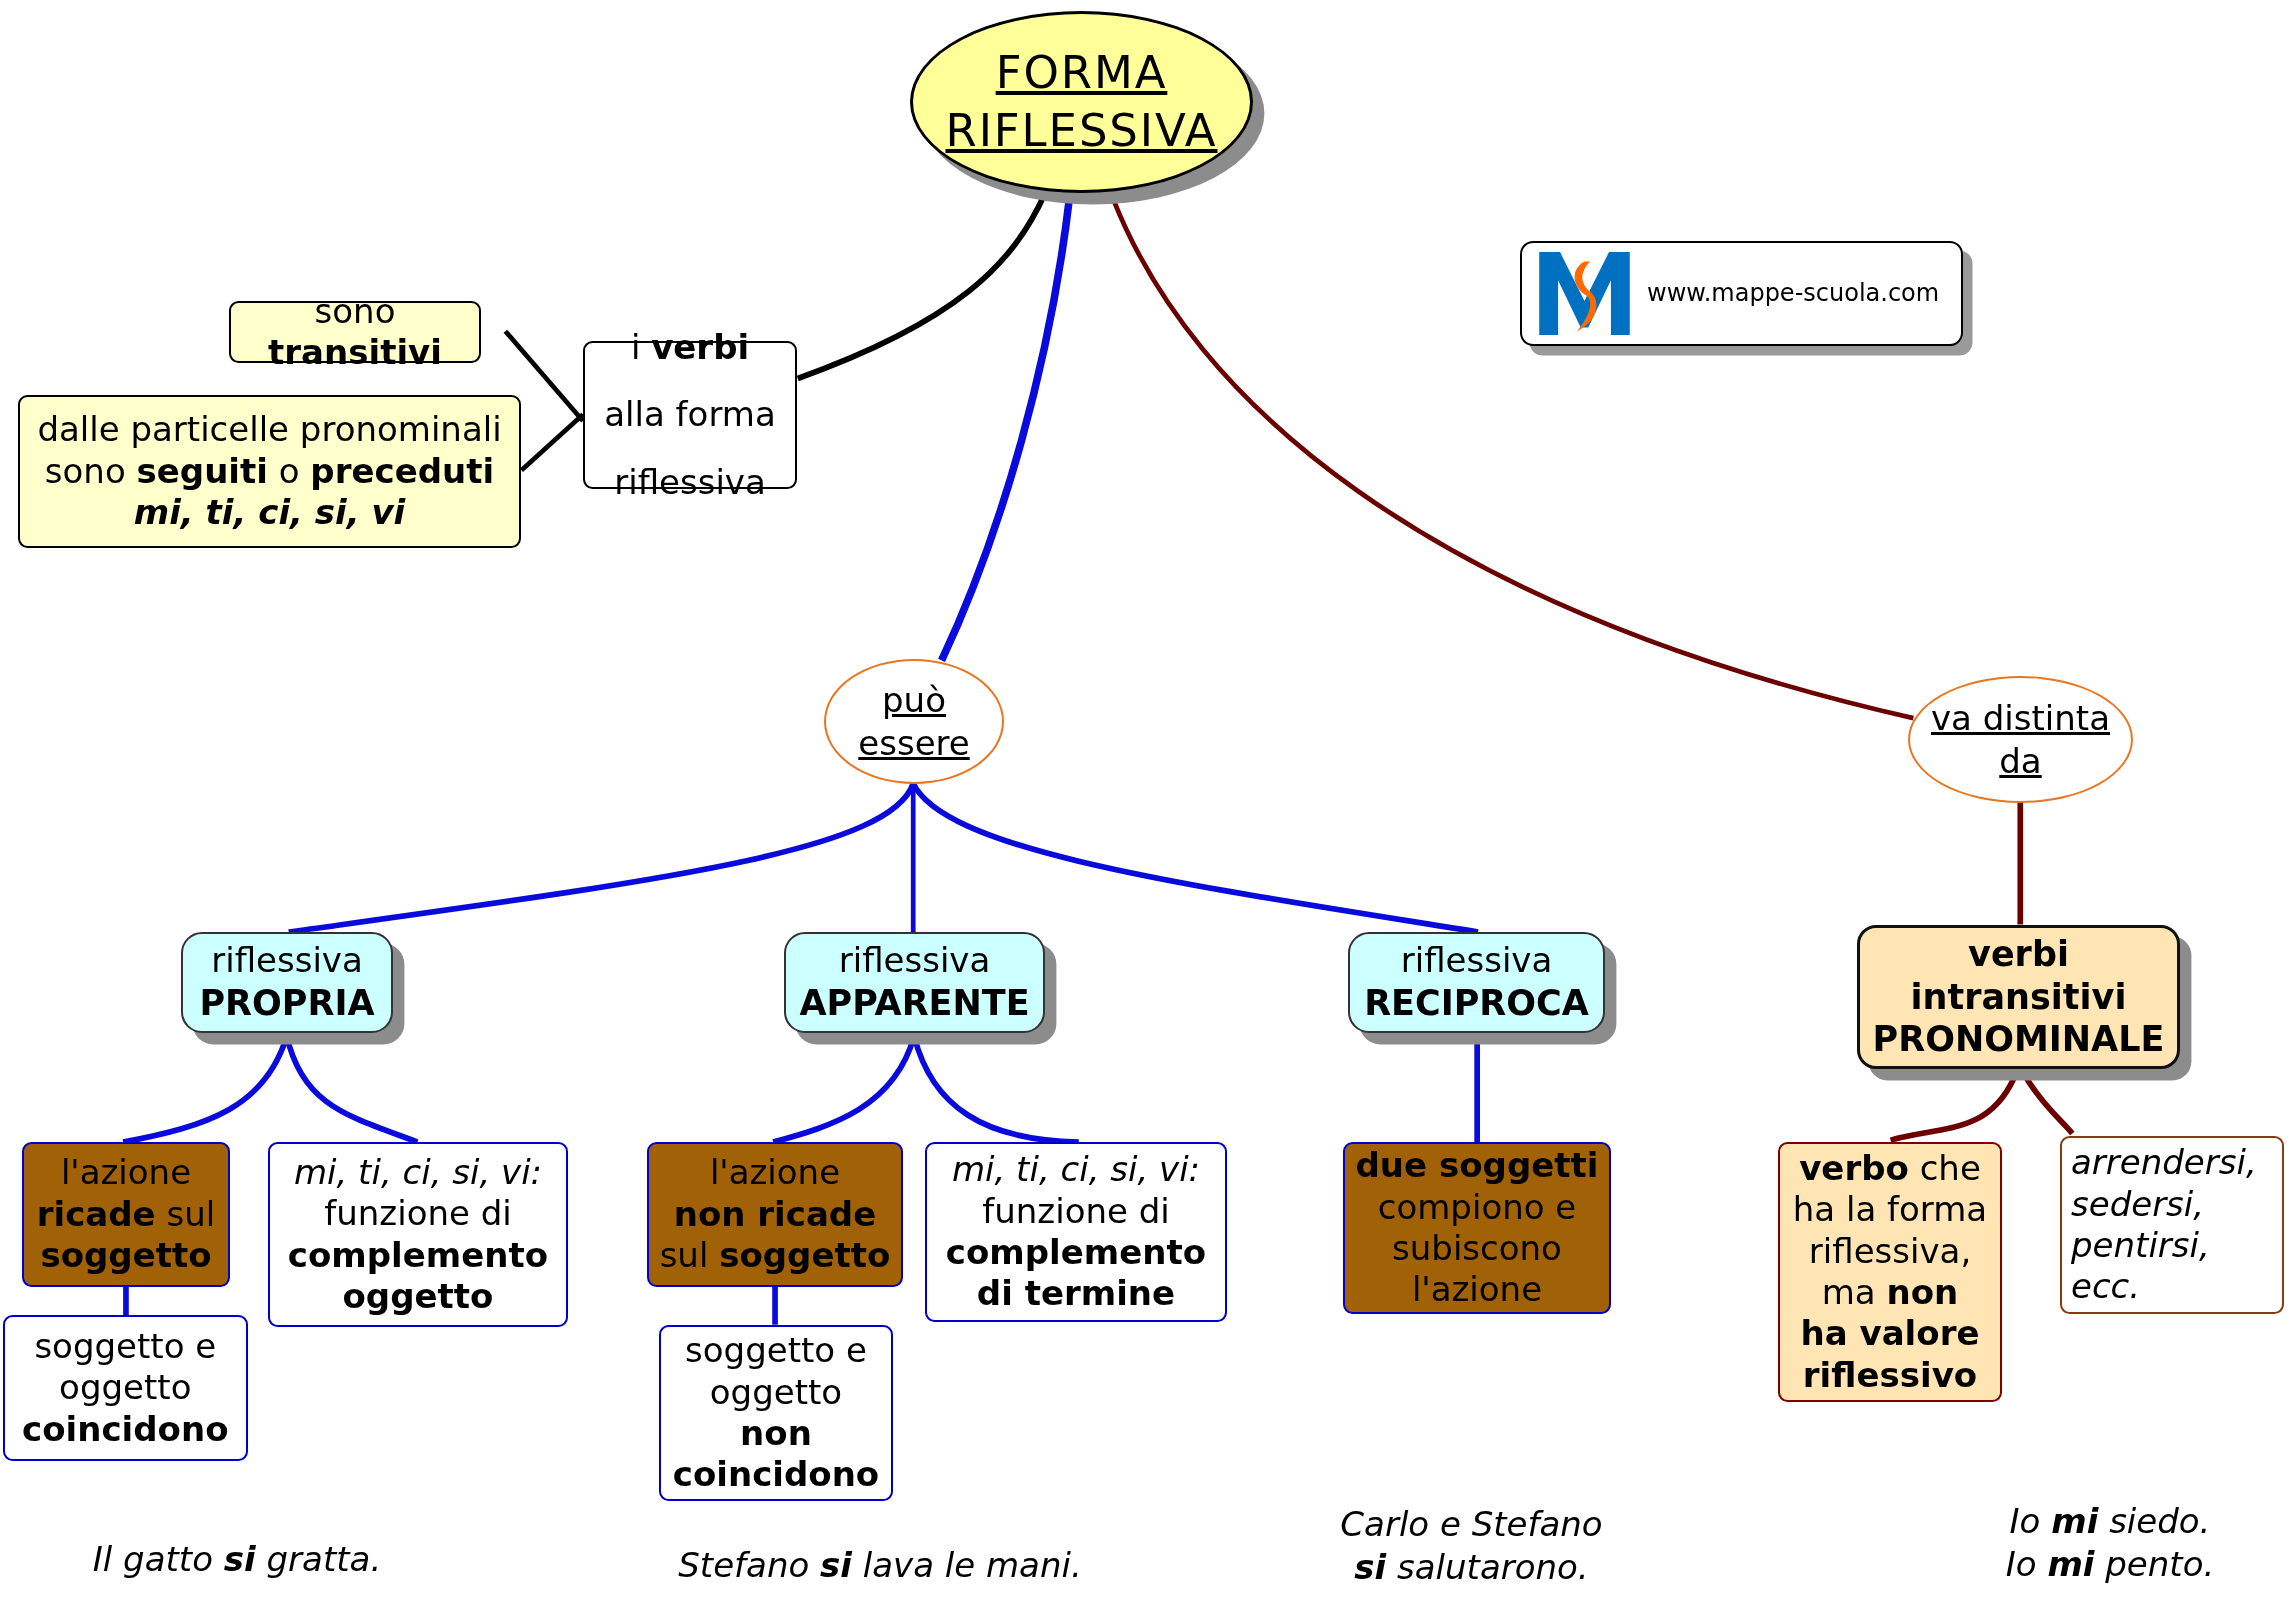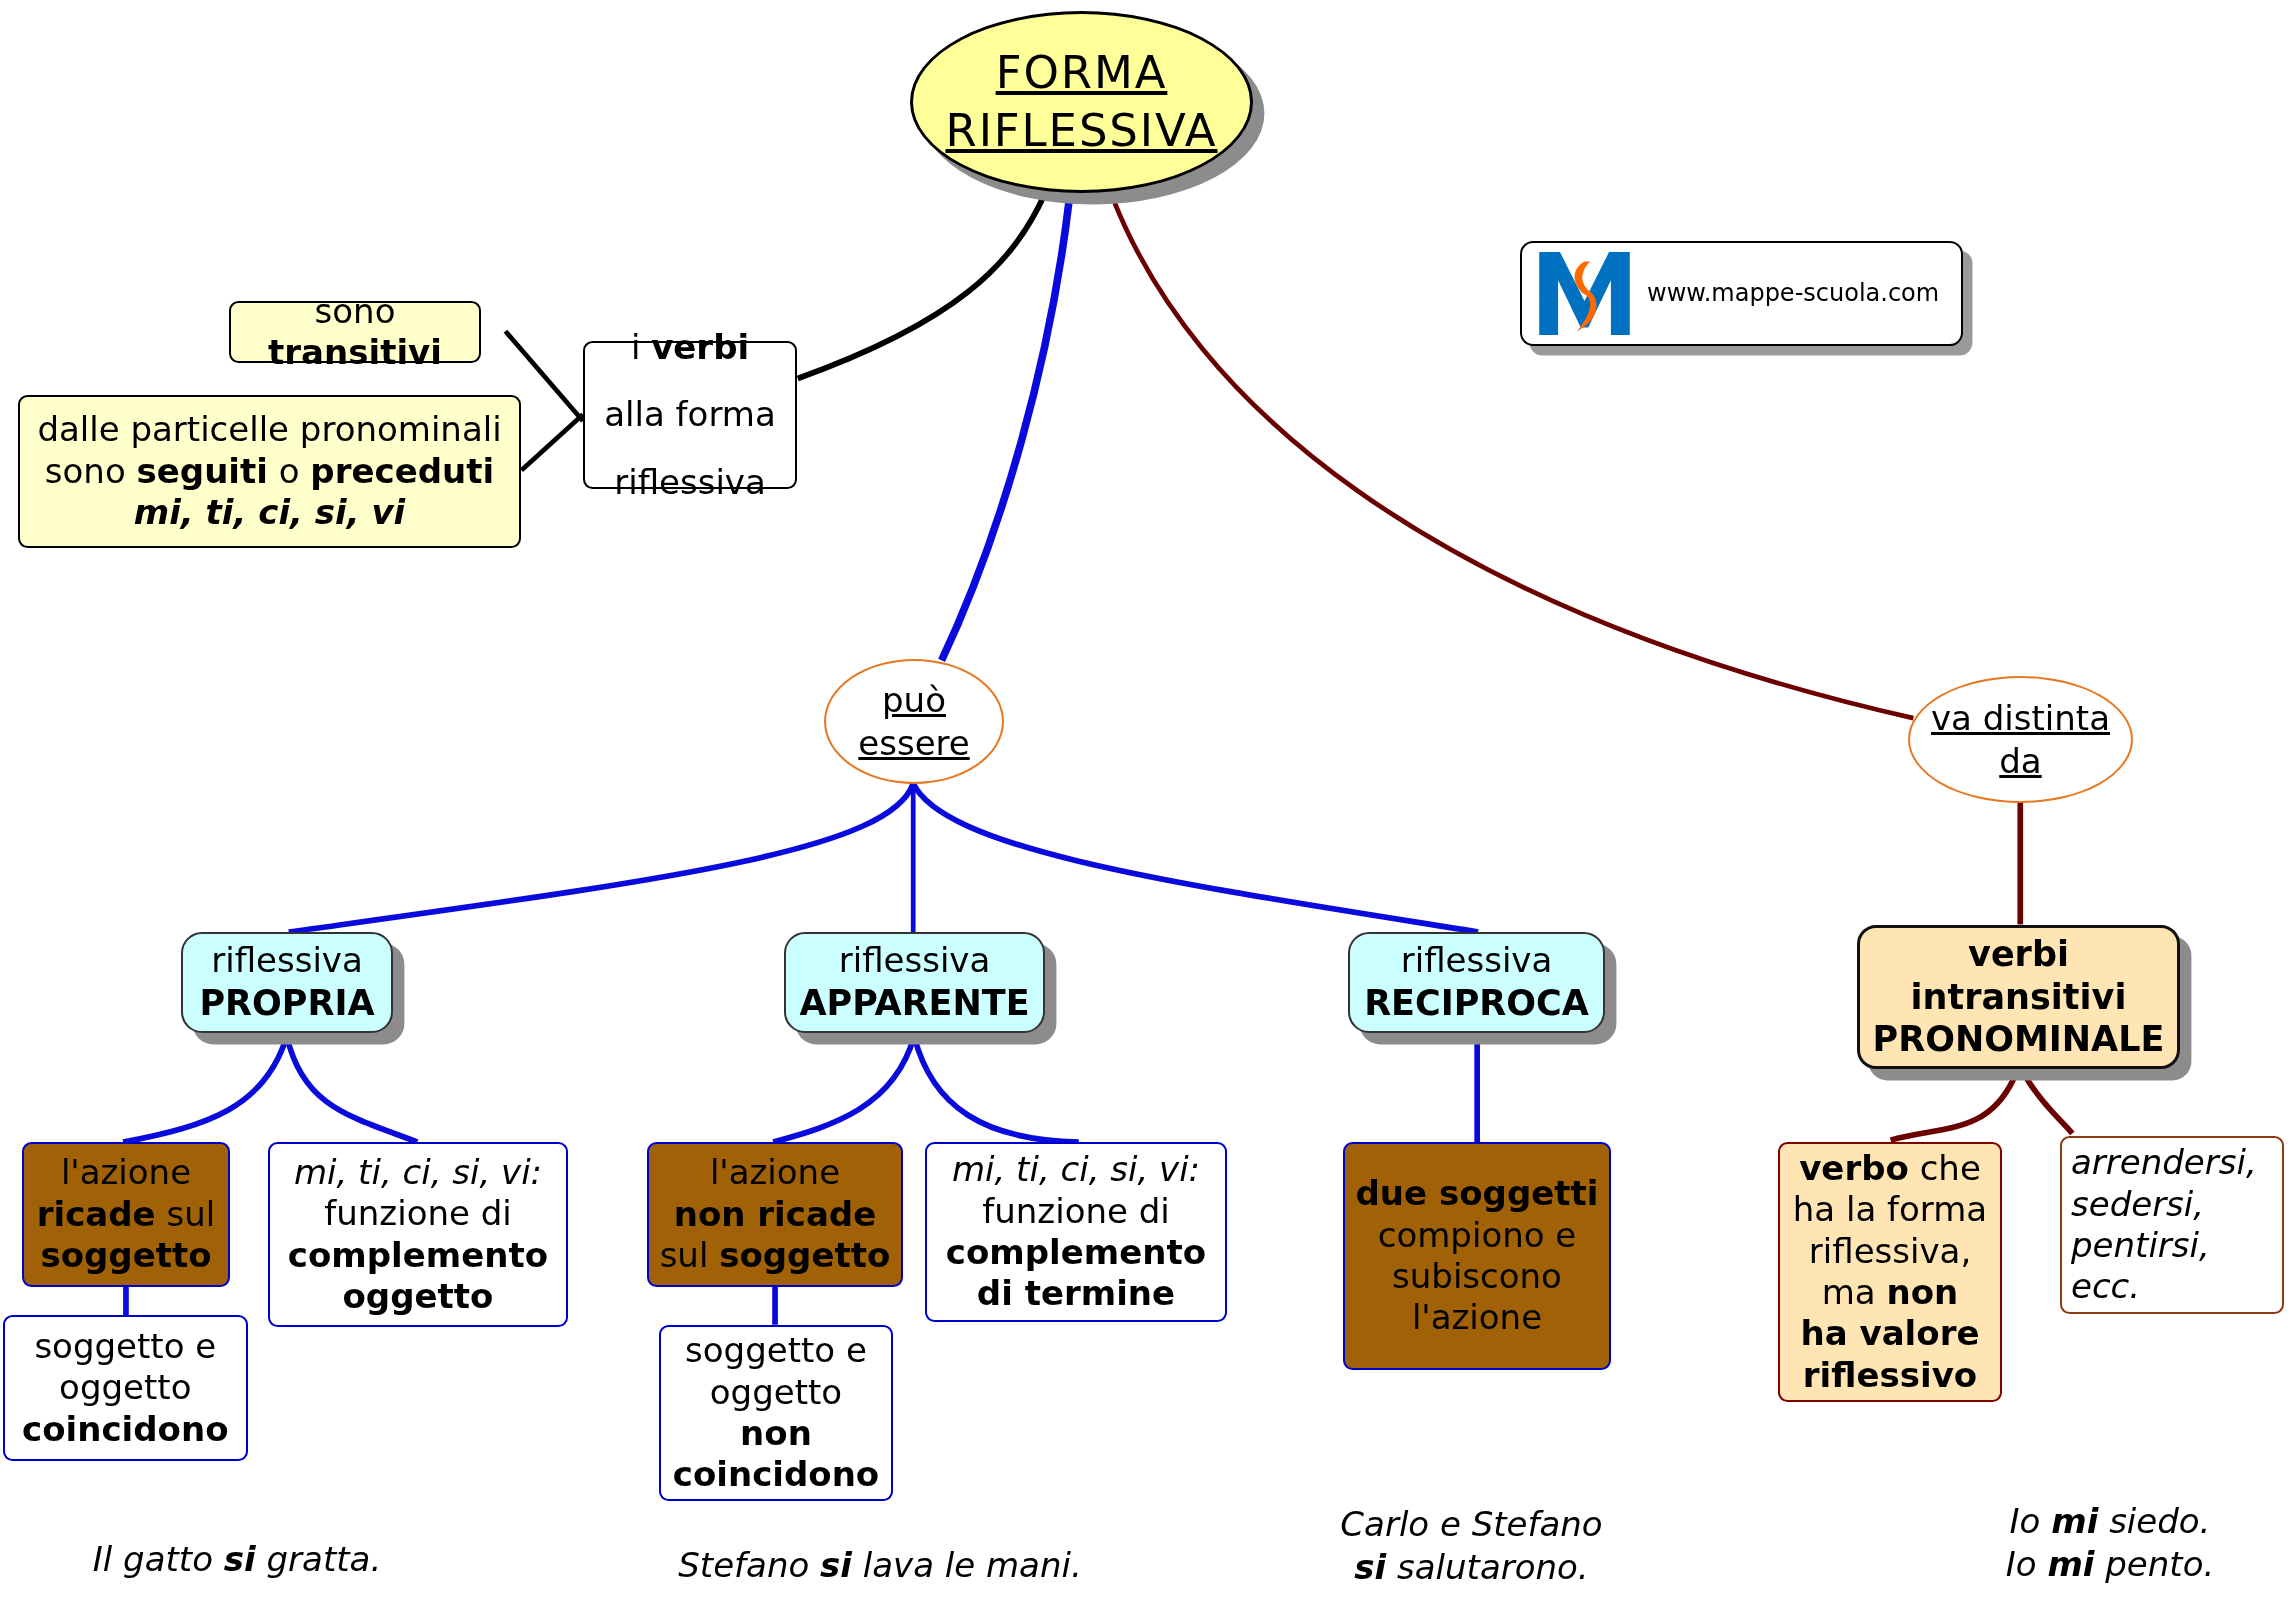--- a/index.html
+++ b/index.html
@@ -128,21 +128,21 @@
   <b>non</b>
   <b>coincidono</b>
 </div>
 <div class="node white-blue fs36" style="left:925px;top:1142px;width:302px;height:180px;">
   <i>mi, ti, ci, si, vi:</i>
   <div>funzione di</div>
   <b>complemento</b>
   <b>di termine</b>
 </div>
 
-<div class="node cyan-blue fs36" style="left:1343px;top:1142px;width:268px;height:228px;align-items:center;">
+<div class="node cyan-blue fs36" style="left:1343px;top:1142px;width:268px;height:172px;align-items:center;">
   <b>due soggetti</b>
   <div>compiono e</div>
   <div>subiscono</div>
   <div>l'azione</div>
 </div>
 
 <div class="ellipse fs36" style="left:1908px;top:676px;width:225px;height:127px;background:#fff;border:2.8px solid #e87722;line-height:1.25;">
   <span>va distinta</span>
   <span>da</span>
 </div>

